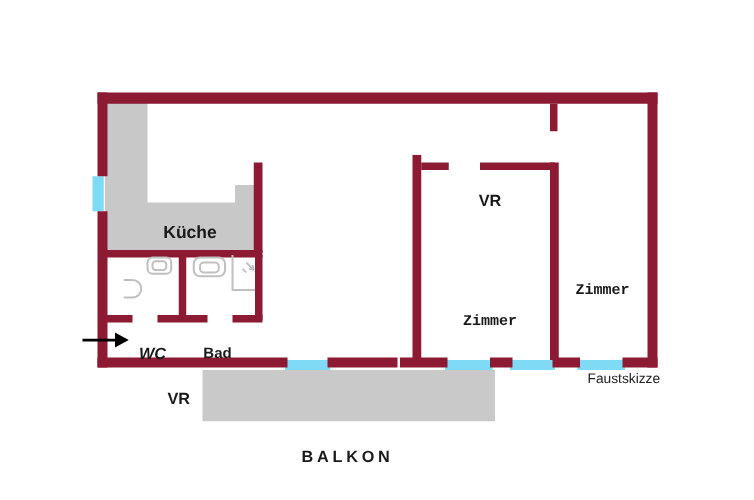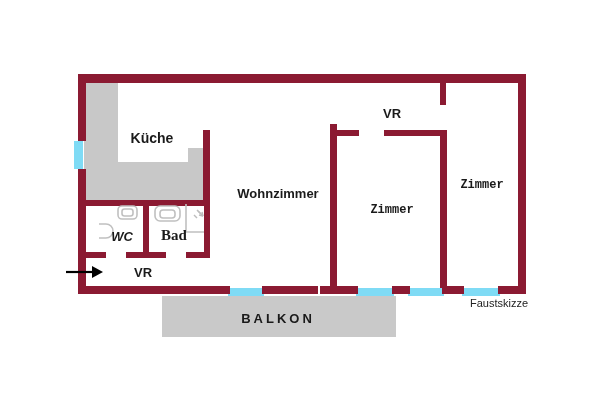--- a/index.html
+++ b/index.html
@@ -21,25 +21,26 @@
     width: 603px;
     height: 400px;
   }
   .room-label {
     position: absolute;
     font-weight: bold;
     color: #1a1a1a;
     white-space: nowrap;
     transform: translate(-50%, -50%);
     font-family: "Liberation Sans", sans-serif;
+    margin-top: 47px;
   }
   .label-kueche   { font-size: 14px; }
   .label-wohn     { font-size: 13px; }
   .label-wc       { font-size: 13px; font-style: italic; }
-  .label-bad      { font-size: 15px; font-family: Liberation Serif, serif; }
+  .label-bad      { font-size: 12px; }
   .label-vr       { font-size: 13px; }
   .label-zimmer   { font-size: 12px; font-family: Liberation Mono, monospace; }
   .label-balkon   { font-size: 13px; letter-spacing: 3px; }
   .sketch-note {
     position: absolute;
     font-size: 11px;
     color: #222222;
     white-space: nowrap;
     font-family: "Liberation Sans", sans-serif;
   }
@@ -130,21 +131,20 @@
 
     <g>
       <line x1="66" y1="272" x2="92" y2="272" stroke="#000000" stroke-width="2.2"></line>
       <polygon points="92,266 103,272 92,278" fill="#000000"></polygon>
     </g>
 
   </svg>
 
   <div class="room-label label-kueche" style="left:152px; top:138px;">Küche</div>
 
-  <div class="room-label label-wohn" style="left:278px; top:193px;">Wohnzimmer</div>
 
   <div class="room-label label-wc" style="left:122px; top:236px;">WC</div>
 
   <div class="room-label label-bad" style="left:174px; top:235px;">Bad</div>
 
   <div class="room-label label-vr" style="left:143px; top:272px;">VR</div>
 
   <div class="room-label label-vr" style="left:392px; top:113px;">VR</div>
 
   <div class="room-label label-zimmer" style="left:392px; top:210px;">Zimmer</div>

